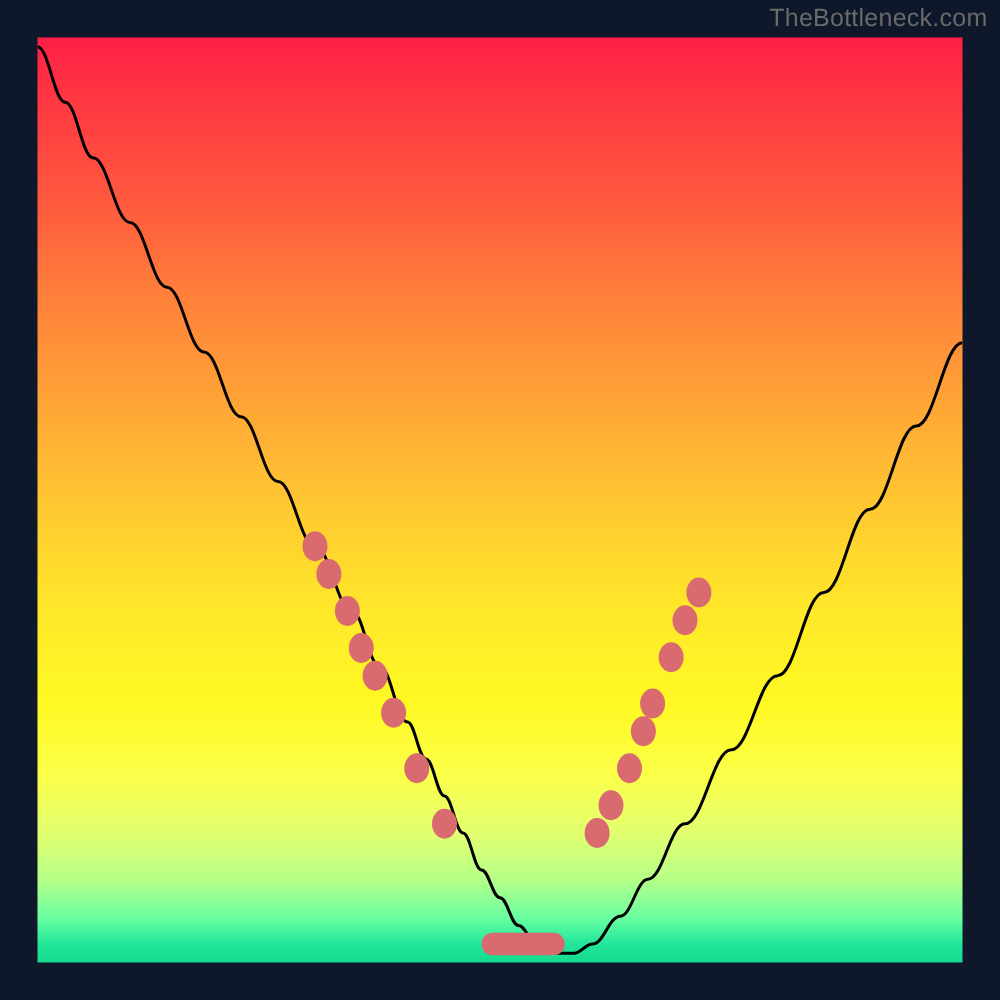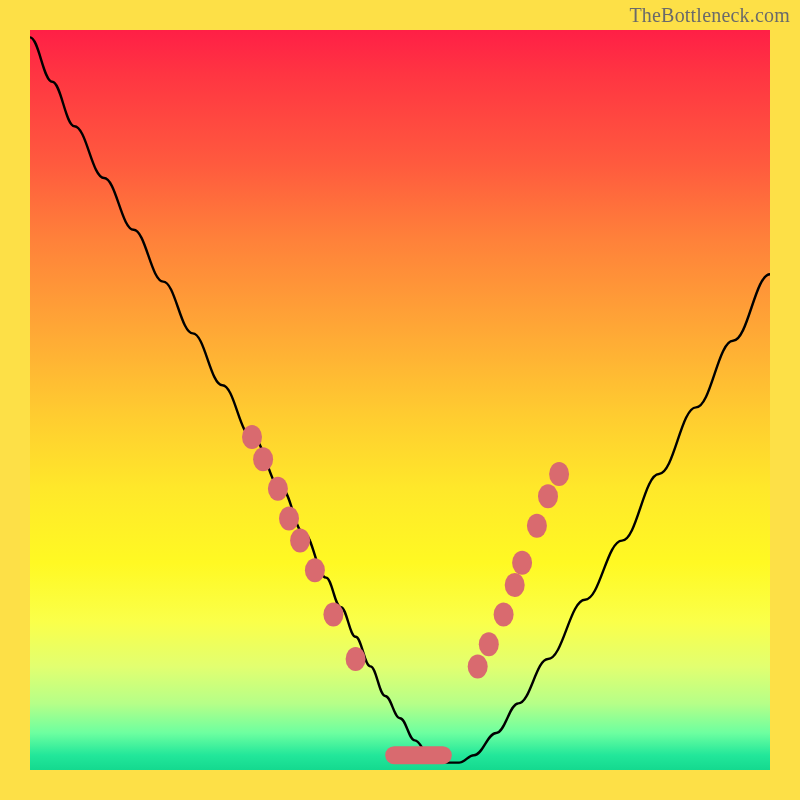--- a/index.html
+++ b/index.html
@@ -7,22 +7,21 @@
     padding: 0;
     width: 800px;
     height: 800px;
     background: #000;
     overflow: hidden;
     font-family: Arial, Helvetica, sans-serif;
   }
   .frame {
     position: absolute;
     inset: 0;
-    background: #fde047;
-    font-family: Liberation Serif, serif;
+    background: #0f172a;
   }
   .plot {
     position: absolute;
     left: 30px;
     top: 30px;
     width: 740px;
     height: 740px;
     background: linear-gradient(
       to bottom,
       #ff1f46 0%,

